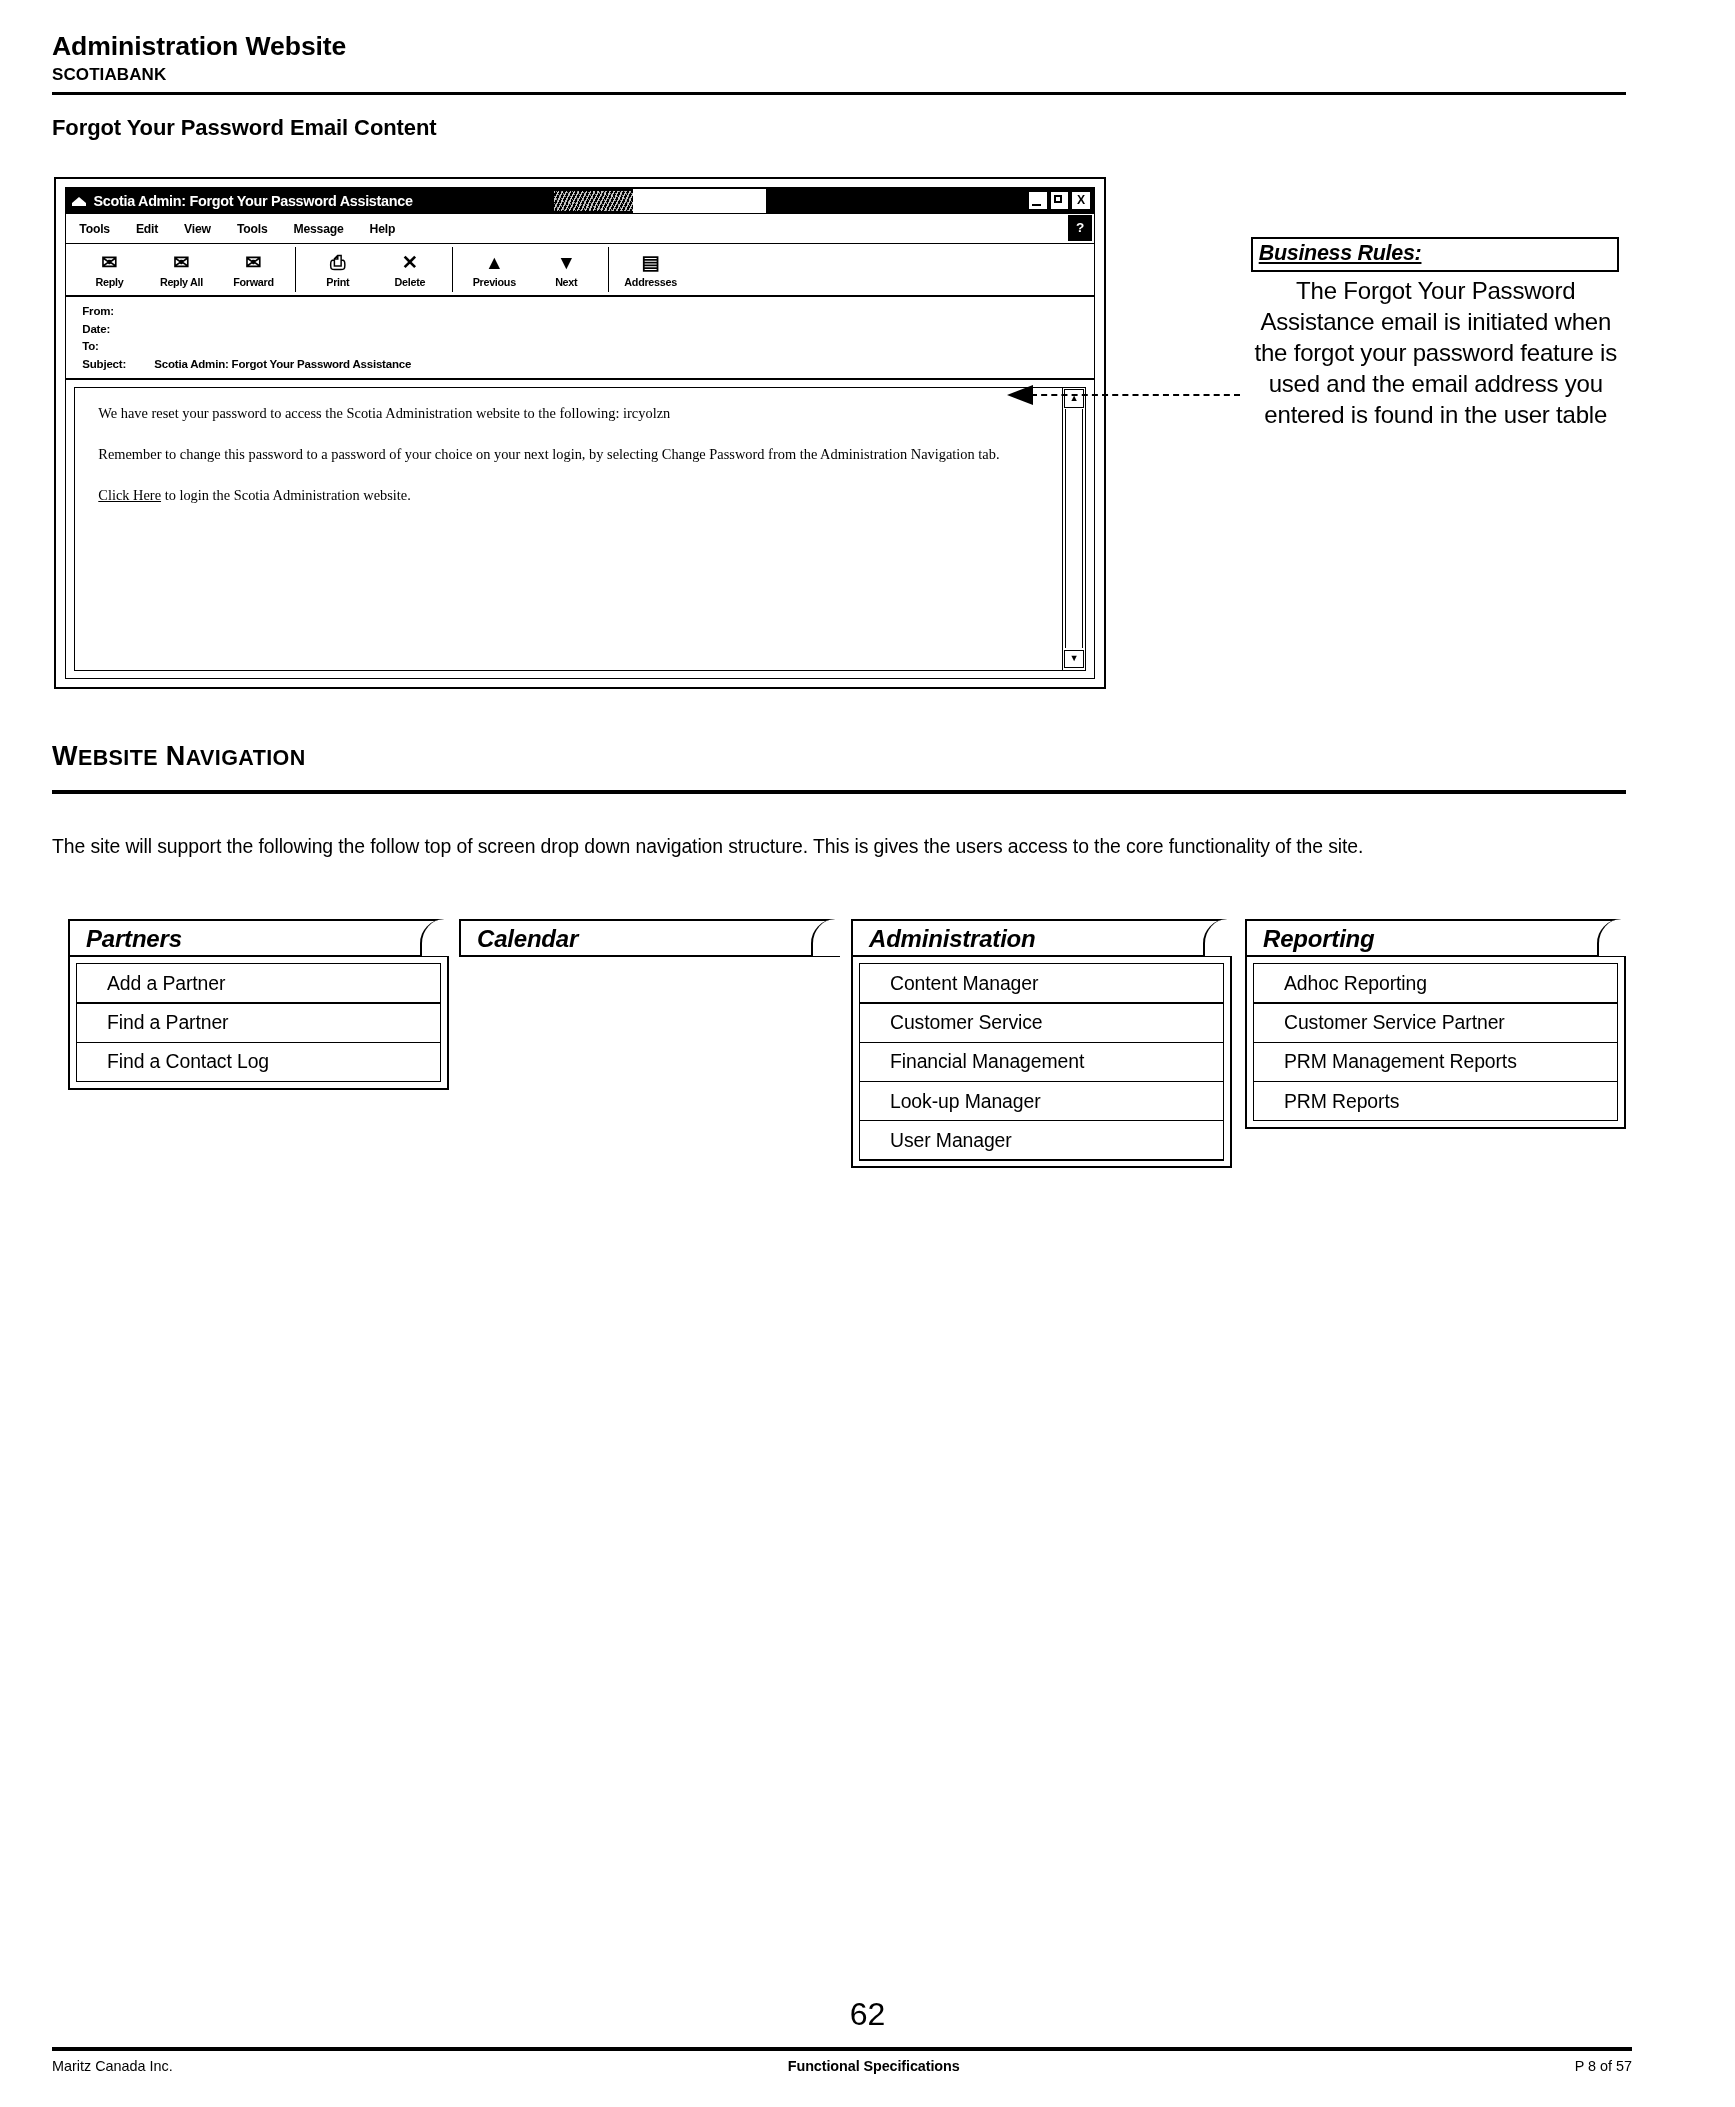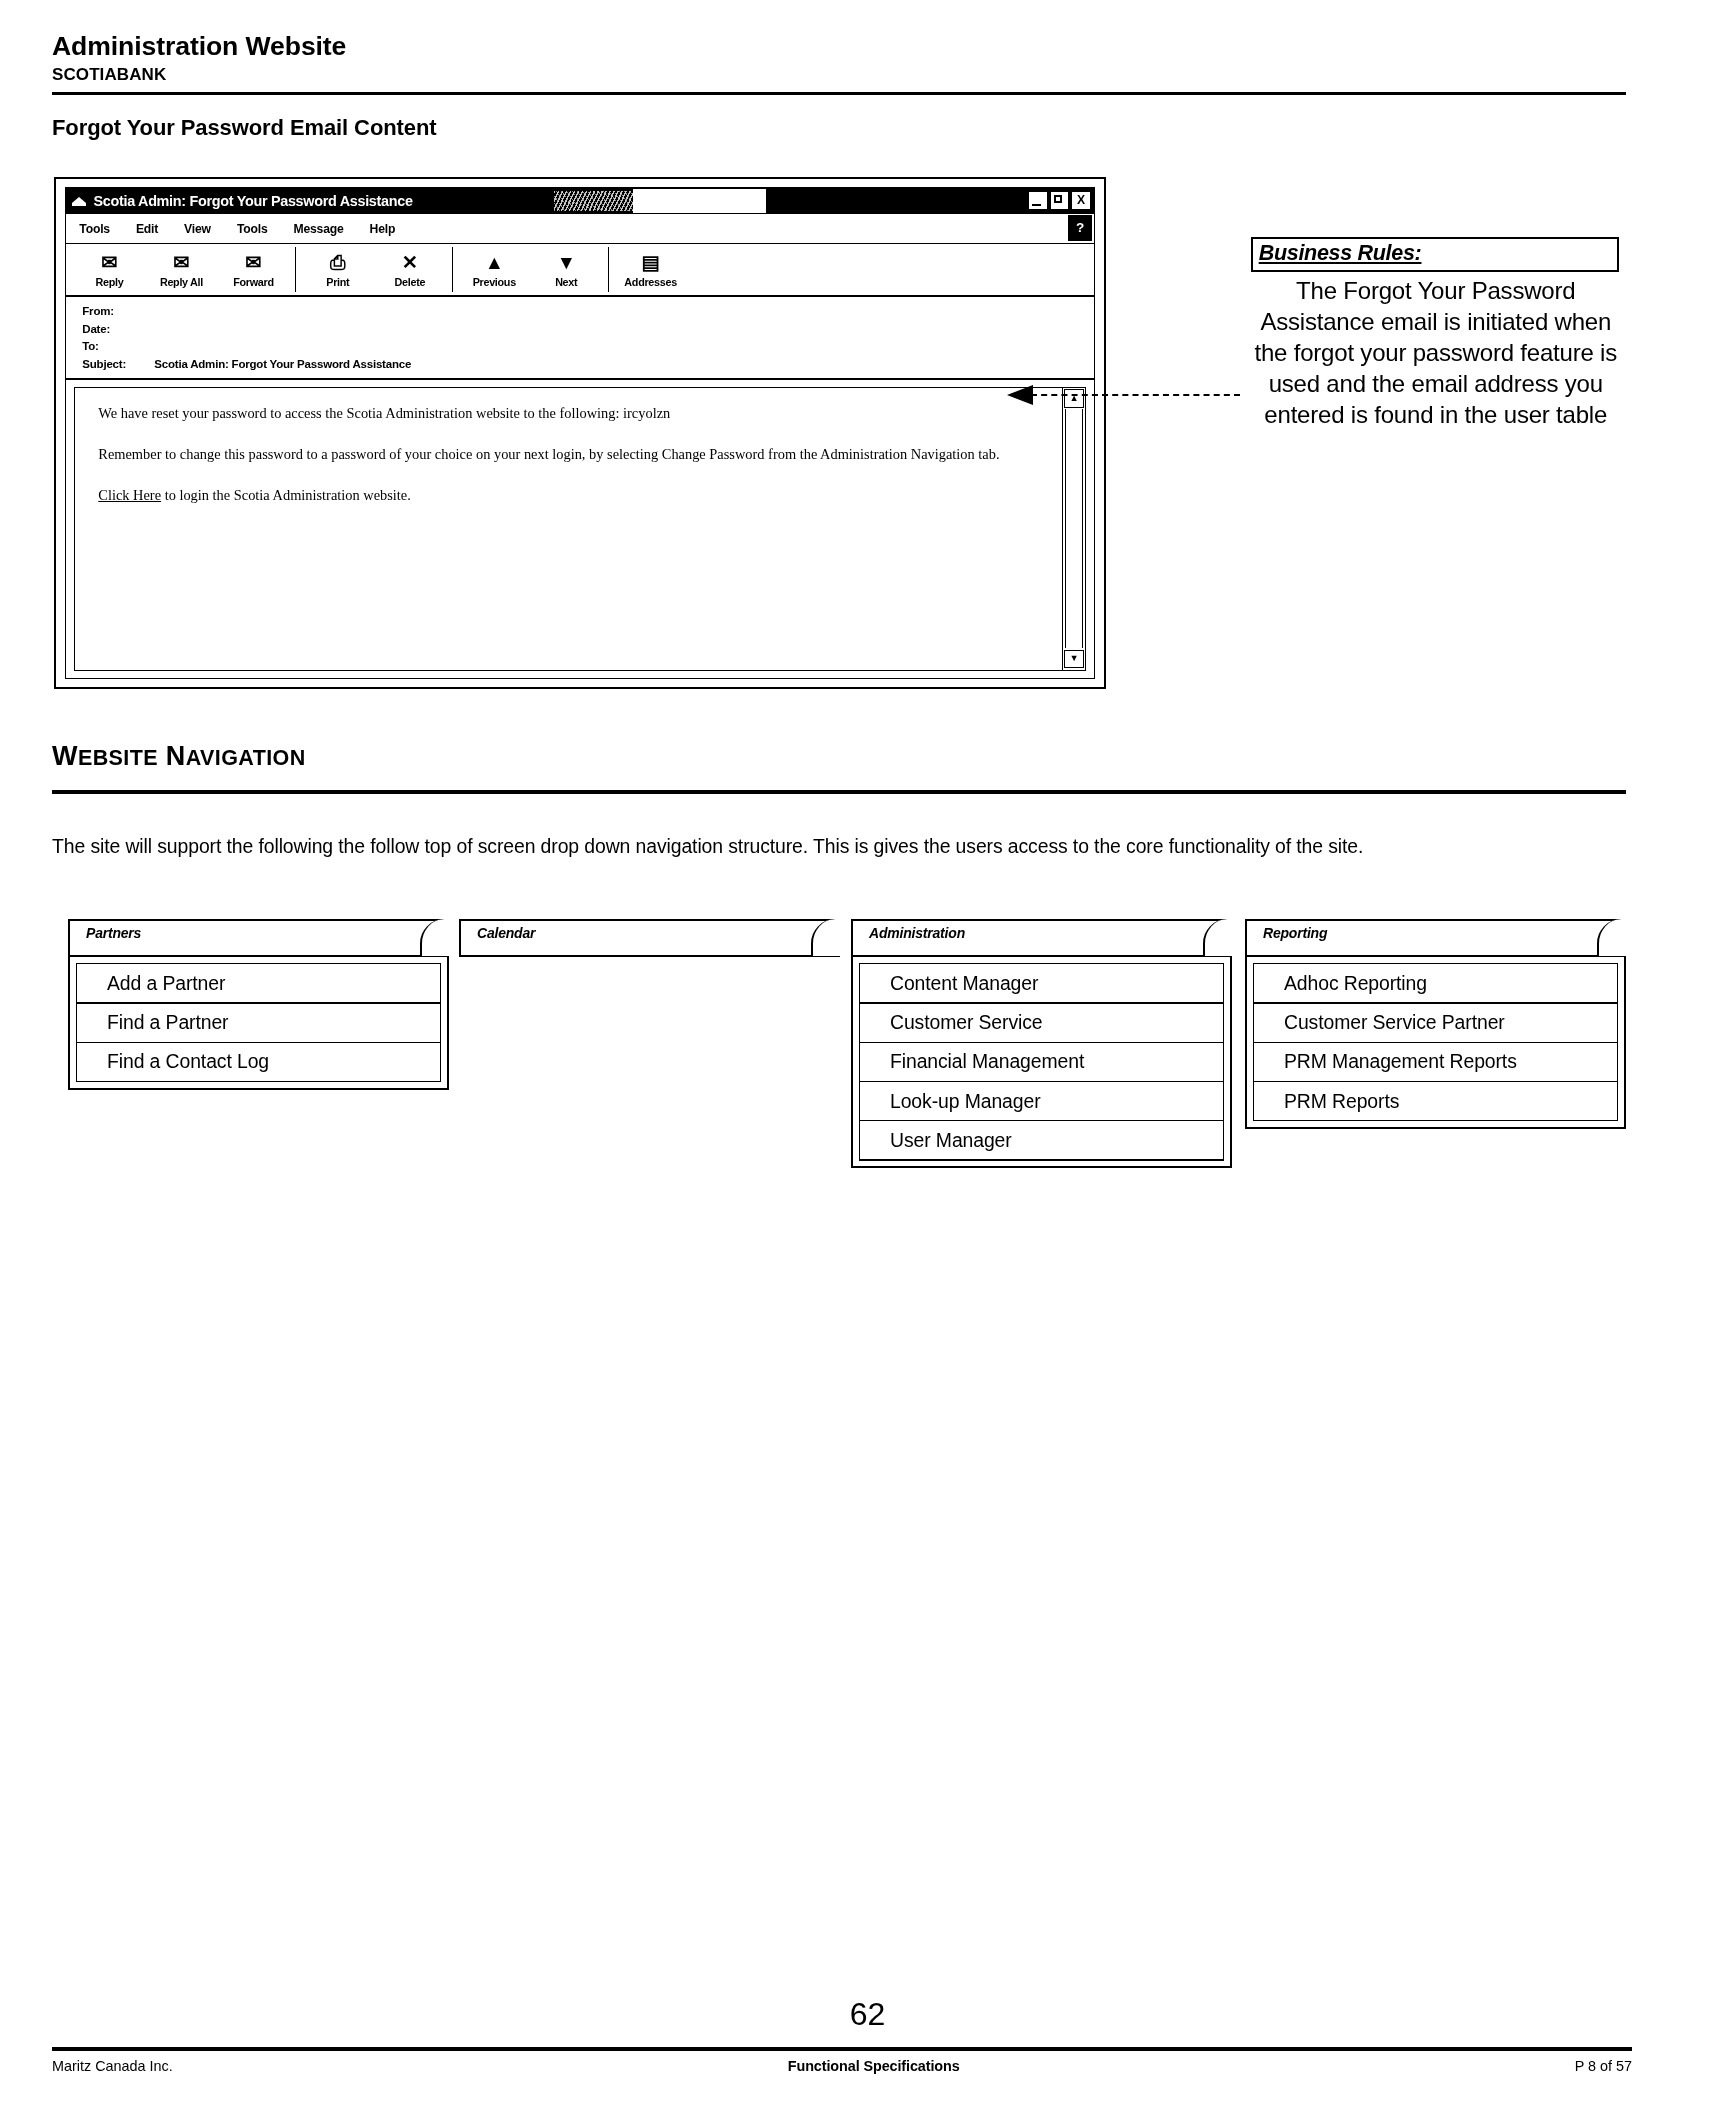--- a/index.html
+++ b/index.html
@@ -399,21 +399,21 @@
     height: 36px;
     border: 2.2px solid #000;
     border-bottom: none;
     box-sizing: border-box;
     background: #fff;
   }
   .menu-tab .tab-label {
     position: absolute;
     left: 16px;
     top: 4.3px;
-    font-size: 14px;
+    font-size: 24px;
     font-weight: bold;
     font-style: italic;
     letter-spacing: -0.2px;
   }
   .menu-tab .tab-corner {
     position: absolute;
     right: -2.2px;
     top: -2.2px;
     width: 30px;
     height: 37px;

